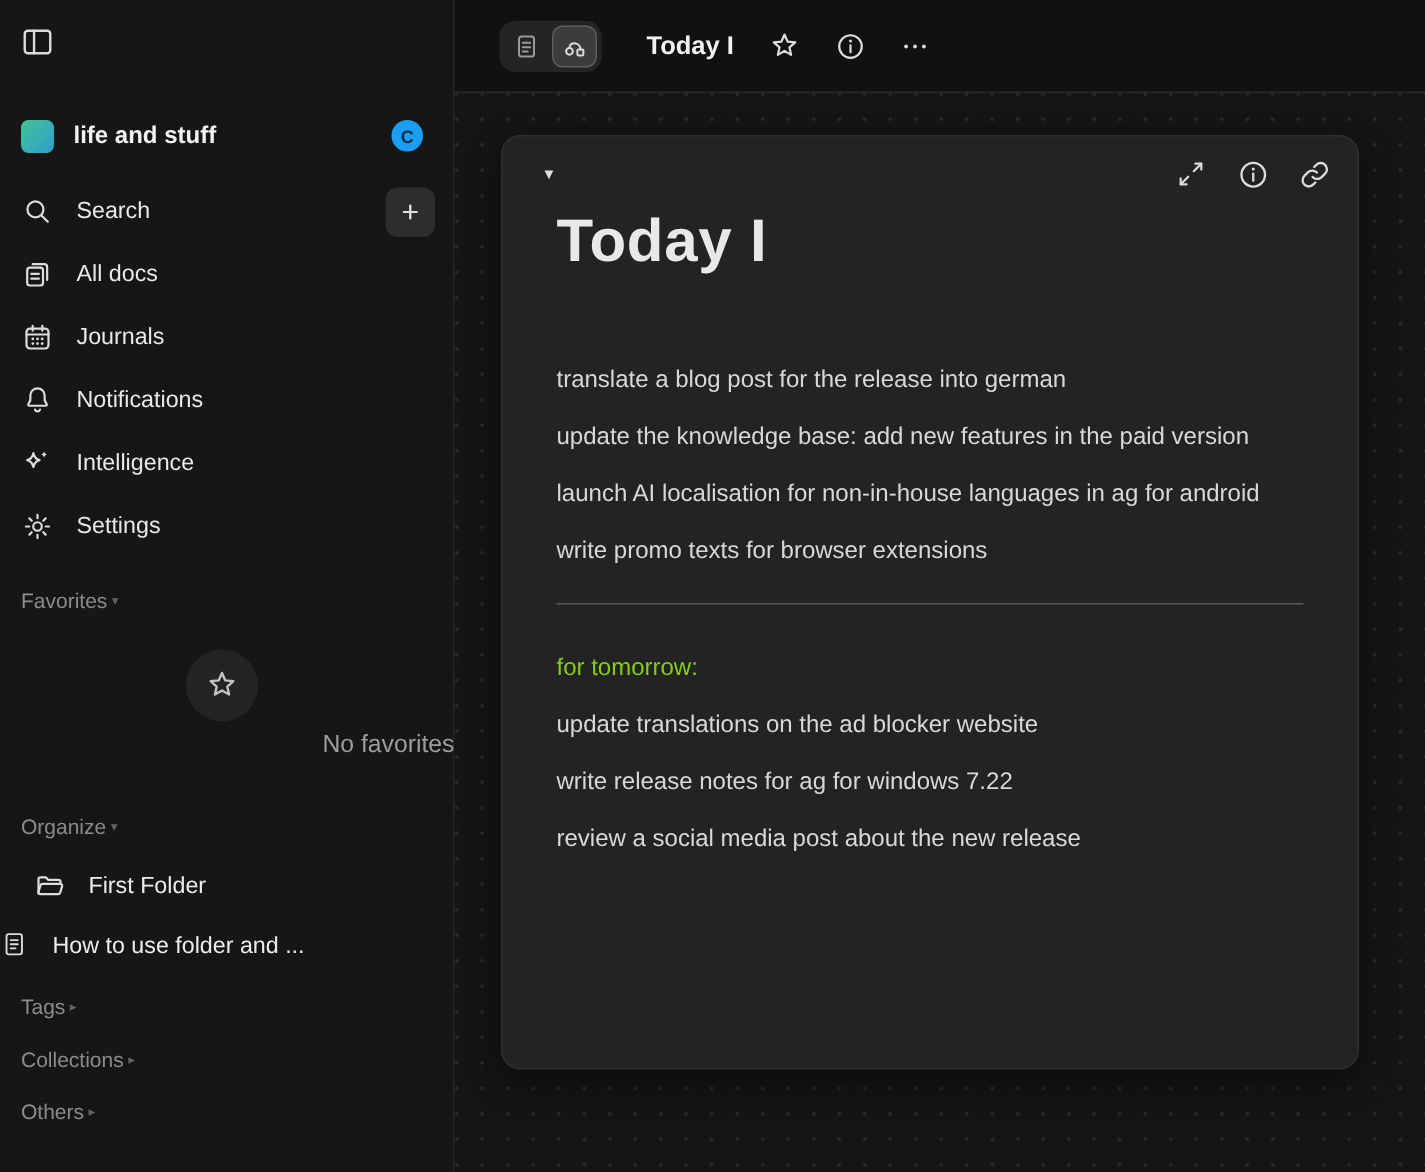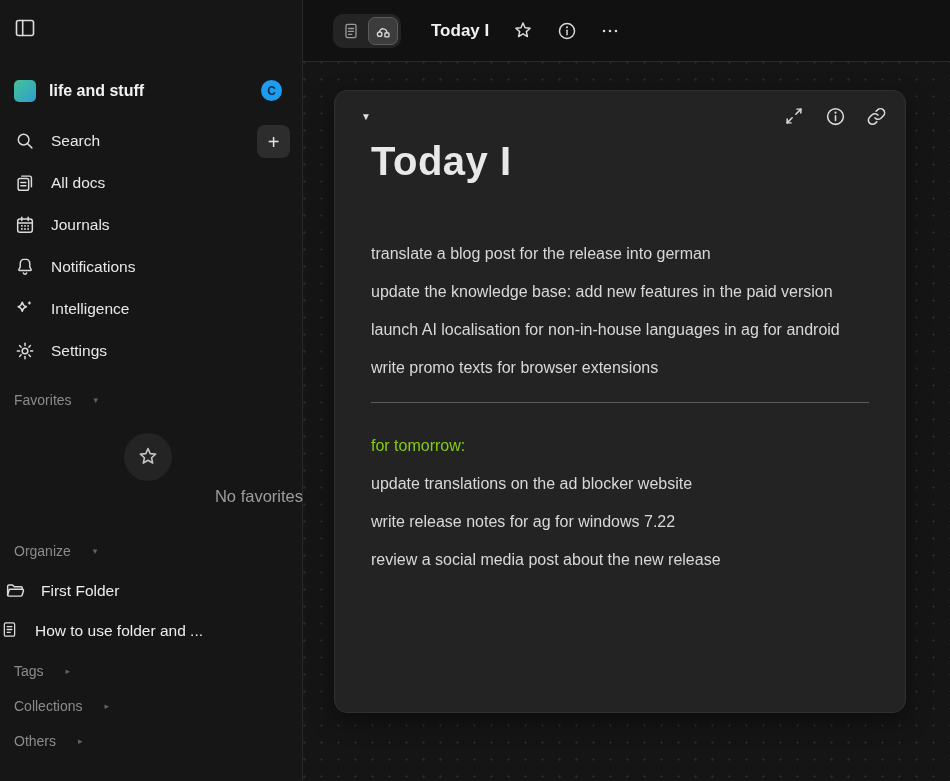--- a/index.html
+++ b/index.html
@@ -28,36 +28,36 @@
 
   .nav { position:absolute; top:120px; left:0; right:0; }
   .nav-item { height:42px; display:flex; align-items:center; padding-left:14px; }
   .nav-icon { width:22px; height:22px; margin-right:15px; flex:none; }
   .nav-label { font-size:15.5px; color:#e8e8e8; }
 
   .plus-btn { position:absolute; top:125px; left:257px; width:33px; height:33px;
     background:#2d2d2d; border-radius:8px; color:#e3e3e3; font-size:20px; font-weight:400;
     display:flex; align-items:center; justify-content:center; line-height:1; }
 
-  .sec-hdr { position:absolute; left:14px; display:flex; align-items:center; gap:22px;
+  .sec-hdr { position:absolute; left:14px; display:flex; align-items:center; gap:3px;
     font-size:14px; color:#8b8b8b; }
   .sec-glyph { font-size:9px; color:#636363; }
   .hdr-fav { top:392px; }
   .hdr-org { top:543px; }
   .hdr-tags { top:663px; }
   .hdr-coll { top:698px; }
   .hdr-others { top:733px; }
 
   .fav-circle { position:absolute; top:433px; left:124px; width:48px; height:48px;
     border-radius:50%; background:#242424; display:flex; align-items:center; justify-content:center; }
   .fav-empty-text { position:absolute; top:487px; left:0; width:303px; text-align:right;
     font-size:16.5px; color:#9d9d9d; }
 
   .tree-row { position:absolute; left:0; right:0; height:32px; display:flex; align-items:center; }
-  .row-folder { top:575px; padding-left:4px; }
+  .row-folder { top:575px; padding-left:22px; }
   .row-doc { top:615px; }
   .tree-icon { width:22px; height:22px; margin-right:15px; flex:none; }
   .tree-icon.small { width:19px; margin-right:16px; }
   .tree-label { font-size:15.5px; color:#ececec; }
 
   
   .topbar { position:absolute; left:303px; top:0; right:0; height:62px; background:#111;
     border-bottom:1px solid #2a2a2a; display:flex; align-items:center; padding-left:30px; }
   .mode-toggle { display:flex; gap:2px; background:#242424; border-radius:10px; padding:3px; }
   .mode-btn { width:30px; height:28px; border-radius:7px; border:1px solid transparent;

